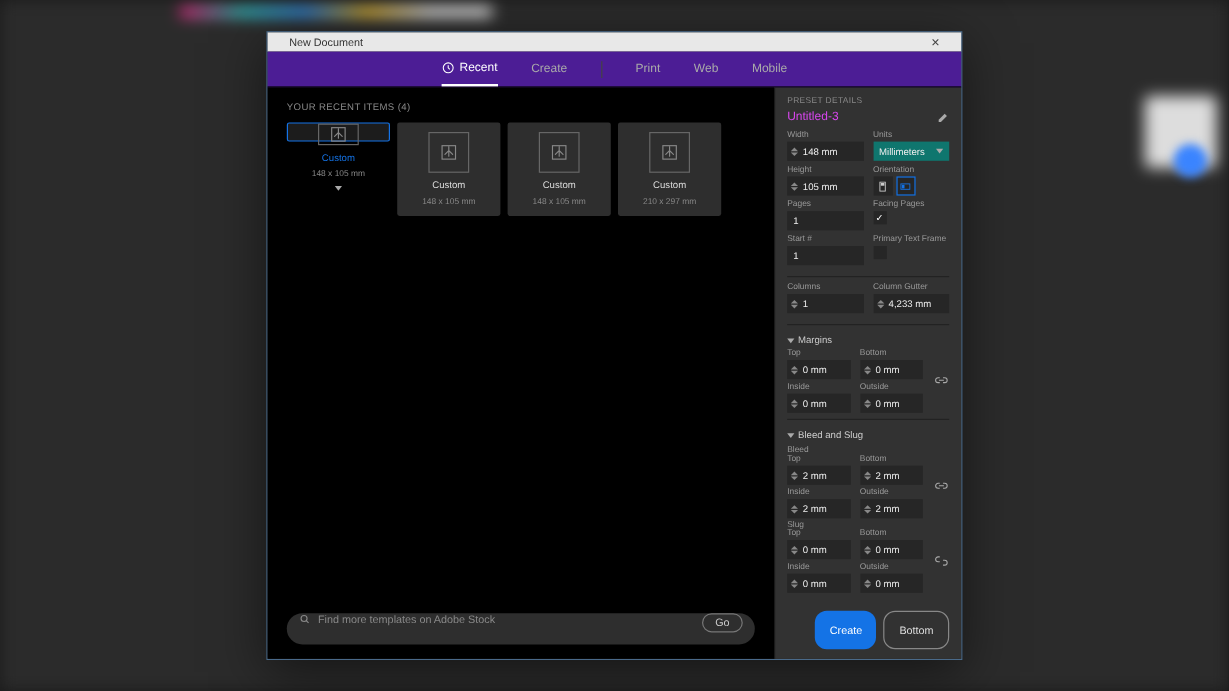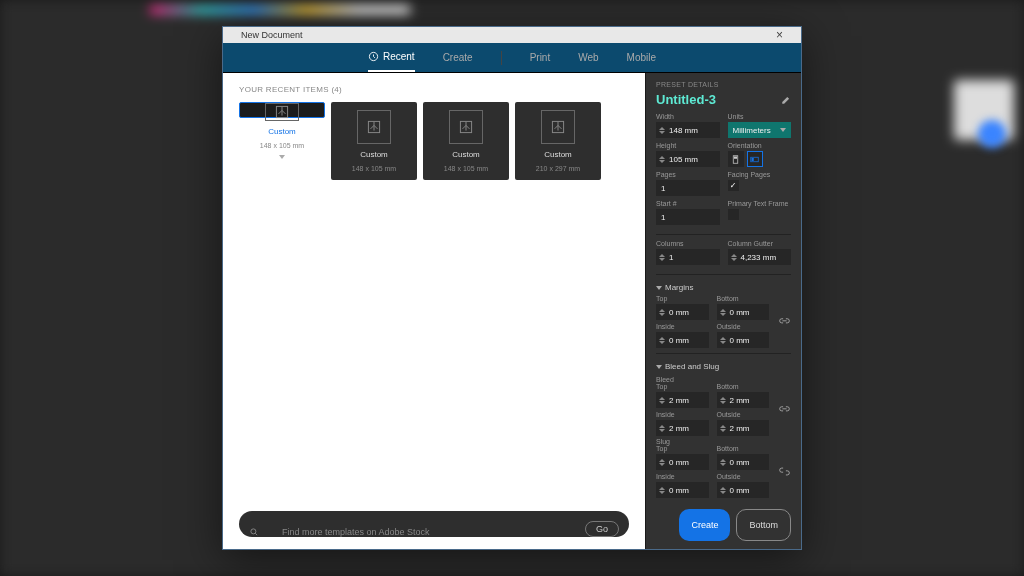--- a/index.html
+++ b/index.html
@@ -4,43 +4,43 @@
 <style>
 *{box-sizing:border-box;margin:0;padding:0;font-family:-apple-system,BlinkMacSystemFont,"Segoe UI",sans-serif}
 body{width:1024px;height:576px;overflow:hidden;background:#1a1a1a;position:relative}
 .blur-bg{position:absolute;inset:0;filter:blur(6px);background:#2b2b2b}
 .blur-bg::before{content:"";position:absolute;top:6px;left:150px;width:260px;height:8px;background:linear-gradient(90deg,#f28 0%,#3cc 20%,#39f 40%,#fc3 60%,#fff 80%)}
 .blur-bg::after{content:"";position:absolute;top:80px;right:10px;width:60px;height:60px;background:#ddd;border-radius:4px}
 .blur-shape{position:absolute;top:120px;right:18px;width:28px;height:28px;background:#3a84ff;border-radius:50%;filter:blur(4px)}
 .dialog{position:absolute;left:222px;top:26px;width:580px;height:524px;background:#1c1c1c;border:1px solid #4a6a8a;display:flex;flex-direction:column;box-shadow:0 10px 40px rgba(0,0,0,.5)}
 .titlebar{height:16px;background:#e8e8e8;display:flex;align-items:center;padding:0 18px;font-size:9px;color:#333;justify-content:space-between}
 .titlebar .close{font-size:12px;line-height:1;cursor:pointer;color:#444}
-.tabs{height:30px;background:#0c4a6e;display:flex;justify-content:center;align-items:center;gap:28px;border-bottom:1px solid #000}
+.tabs{height:30px;background:#4c1d95;display:flex;justify-content:center;align-items:center;gap:28px;border-bottom:1px solid #000}
 .tab{font-size:10px;color:#aaa;display:flex;align-items:center;gap:4px;height:100%;cursor:pointer}
 .tab.active{color:#fff;border-bottom:2px solid #fff}
 .tab svg{width:11px;height:11px}
 .divider{width:1px;height:14px;background:#444}
 .body{flex:1;display:flex;min-height:0}
-.left{flex:1;background:#ffffff;padding:12px 16px;display:flex;flex-direction:column}
+.left{flex:1;background:#000000;padding:12px 16px;display:flex;flex-direction:column}
 .section-label{font-size:8px;color:#888;letter-spacing:.3px;margin-bottom:8px}
 .cards{display:flex;gap:6px}
 .card{width:86px;height:78px;background:#2e2e2e;border-radius:2px;display:flex;flex-direction:column;align-items:center;justify-content:center;gap:6px;cursor:pointer}
 .card.sel{border:1.5px solid #1473e6;background:#1c1c1c}
 .card .ic{width:34px;height:34px;border:1px solid #666;display:flex;align-items:center;justify-content:center}
 .card .ic svg{width:16px;height:16px;fill:none;stroke:#888;stroke-width:1.2}
 .card .nm{font-size:8px;color:#ddd}
 .card.sel .nm{color:#1473e6}
 .card .dim{font-size:7px;color:#888}
-.search{margin-top:auto;height:26px;background:#2e2e2e;border-radius:13px;display:flex;align-items:flex-end;padding:0 10px;gap:23px;color:#888;font-size:9px}
+.search{margin-top:auto;height:26px;background:#2e2e2e;border-radius:13px;display:flex;align-items:flex-start;padding:0 10px;gap:6px;color:#888;font-size:9px}
 .search .mag{width:10px;height:10px}
 .search .go{margin-left:auto;border:1px solid #777;border-radius:10px;padding:2px 10px;font-size:9px;color:#ccc;cursor:pointer}
 .right{width:156px;background:#323232;border-left:1px solid #1a1a1a;padding:8px 10px;display:flex;flex-direction:column;color:#ccc;font-size:8px;overflow:hidden}
 .pd-label{font-size:7px;color:#888;letter-spacing:.3px}
 .title-row{display:flex;align-items:center;justify-content:space-between;margin:4px 0 6px}
-.doc-title{font-size:13px;color:#5eead4;font-weight:700}
+.doc-title{font-size:10px;color:#d946ef;font-weight:400}
 .edit-ic{width:10px;height:10px;fill:#aaa}
 .lbl{font-size:7px;color:#999;margin-bottom:2px}
 .row{display:flex;gap:8px;margin-bottom:4px}
 .col{flex:1;min-width:0}
 .num{height:16px;background:#262626;display:flex;align-items:center;padding:0 3px;font-size:8px;color:#eee;position:relative}
 .spin{display:flex;flex-direction:column;margin-right:4px}
 .spin span{width:0;height:0;border-left:3px solid transparent;border-right:3px solid transparent;cursor:pointer}
 .spin .up{border-bottom:3px solid #888;margin-bottom:1px}
 .spin .dn{border-top:3px solid #888}
 .sel{height:16px;background:#0f766e;display:flex;align-items:center;padding:0 5px;font-size:8px;color:#eee;justify-content:space-between}

